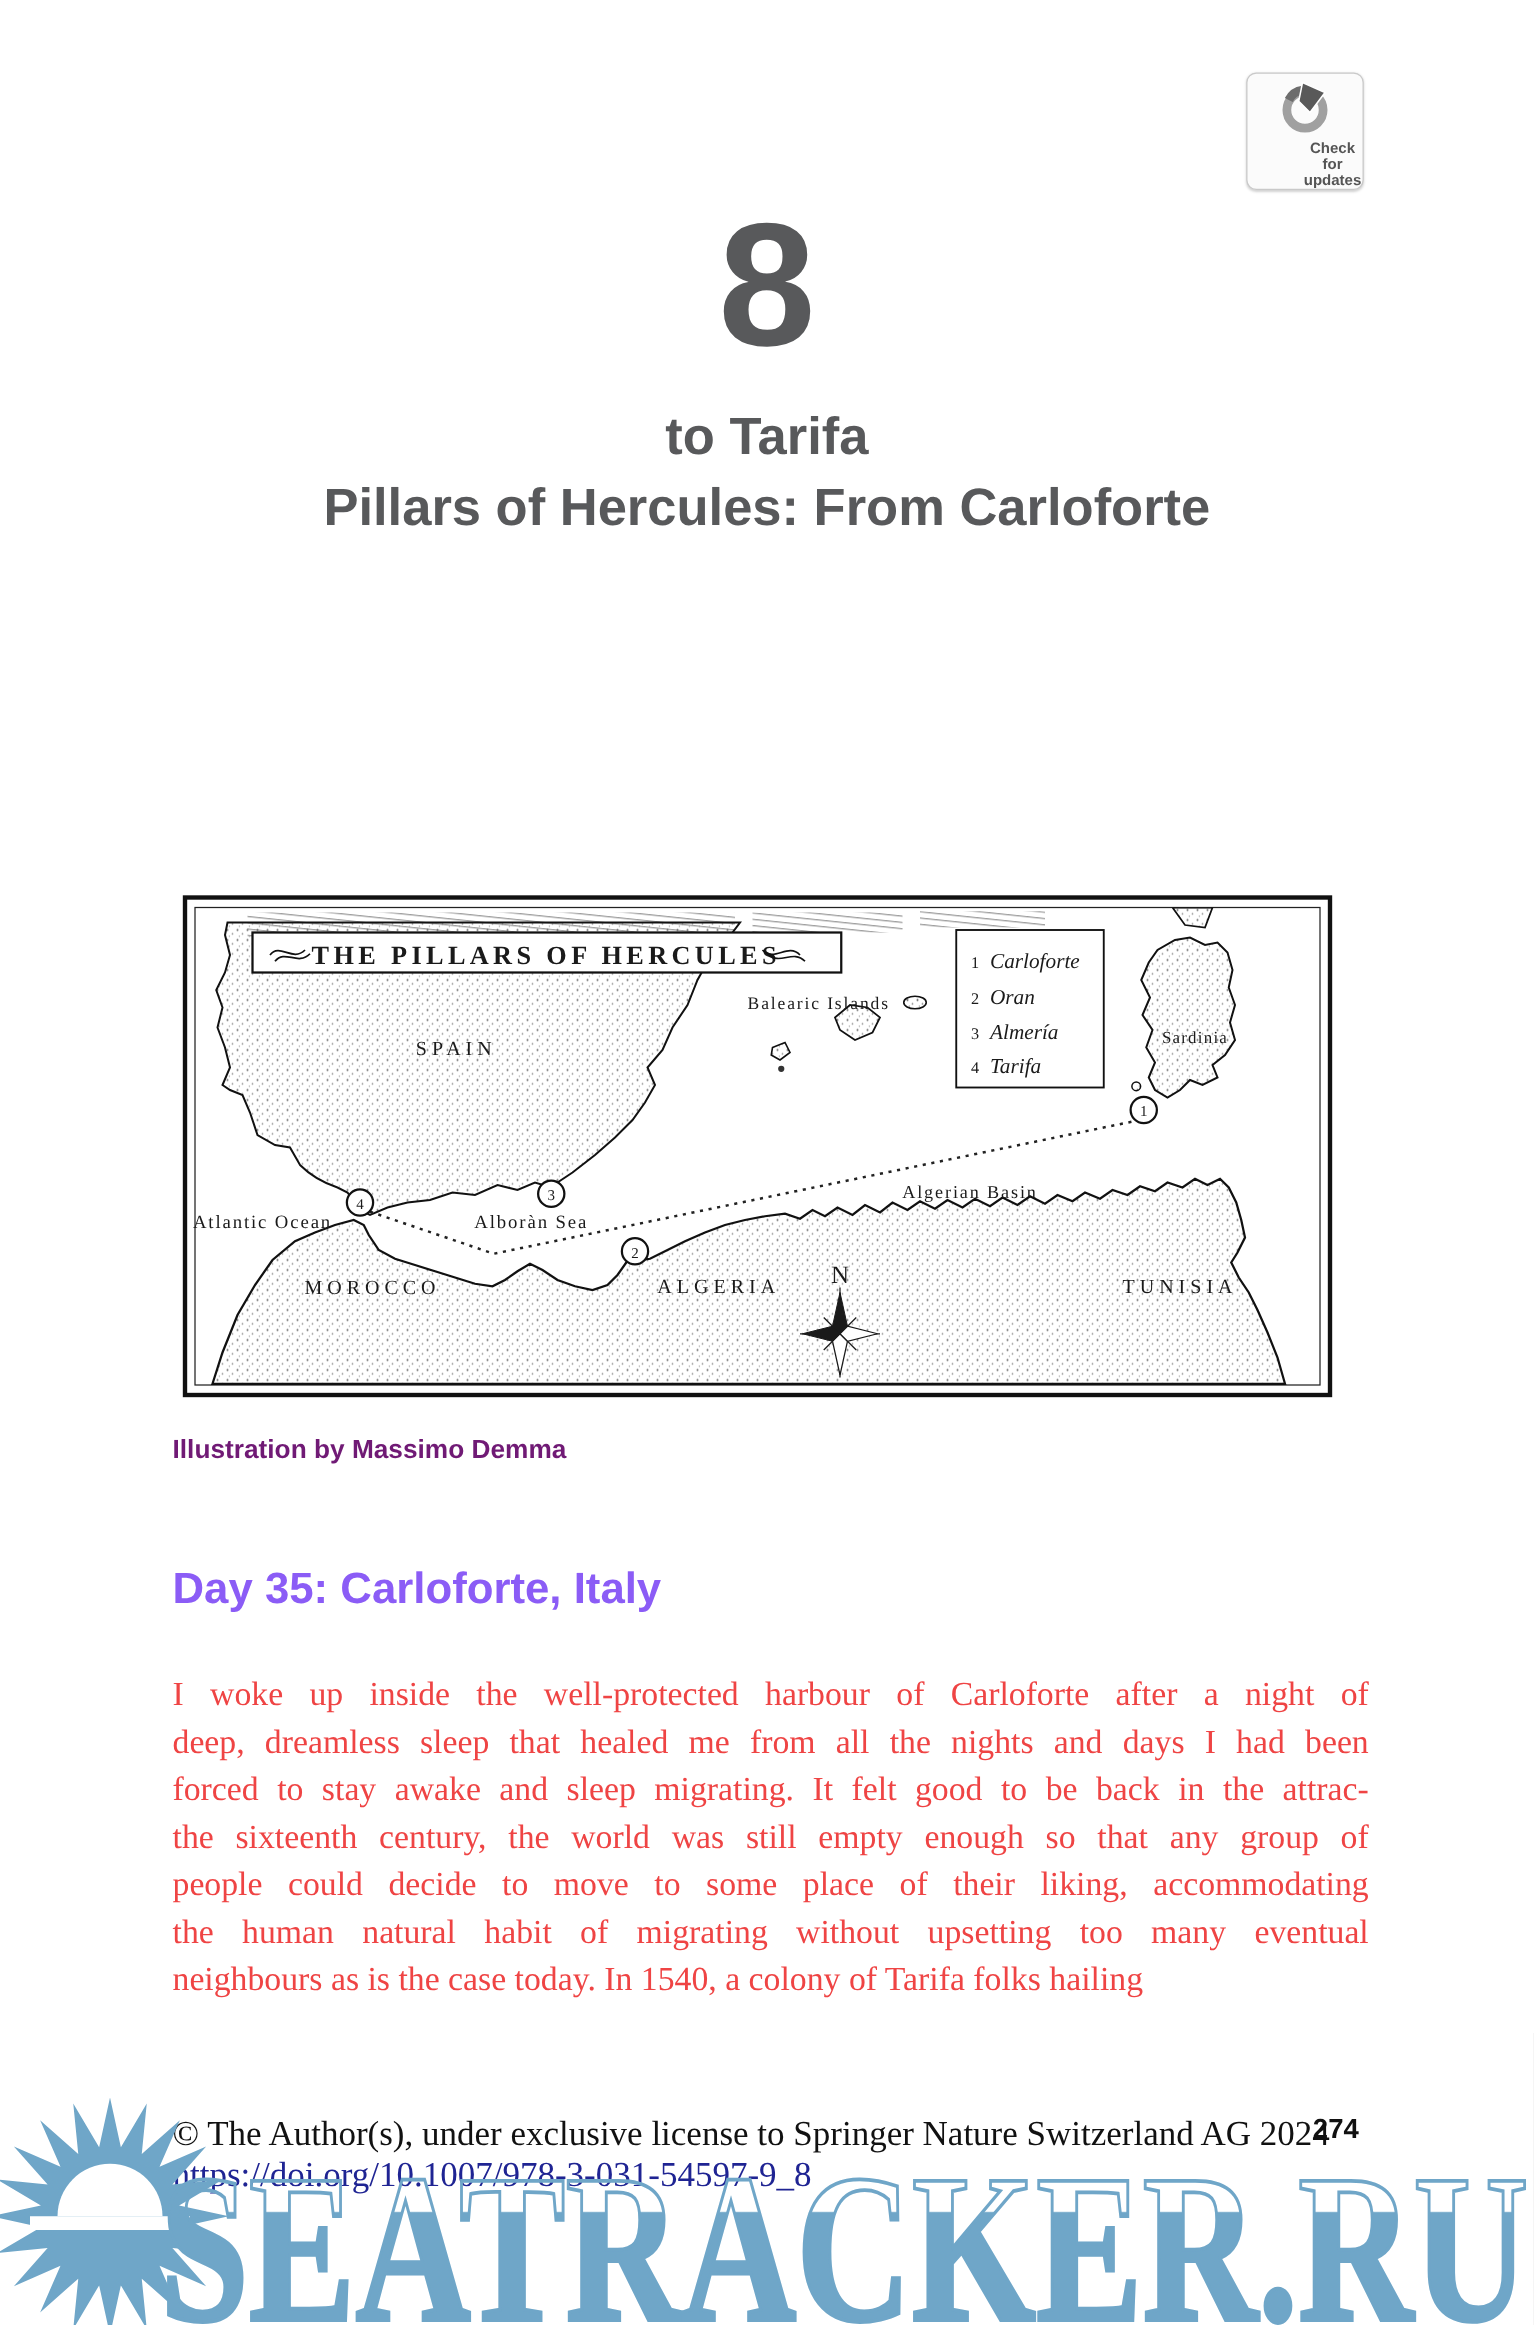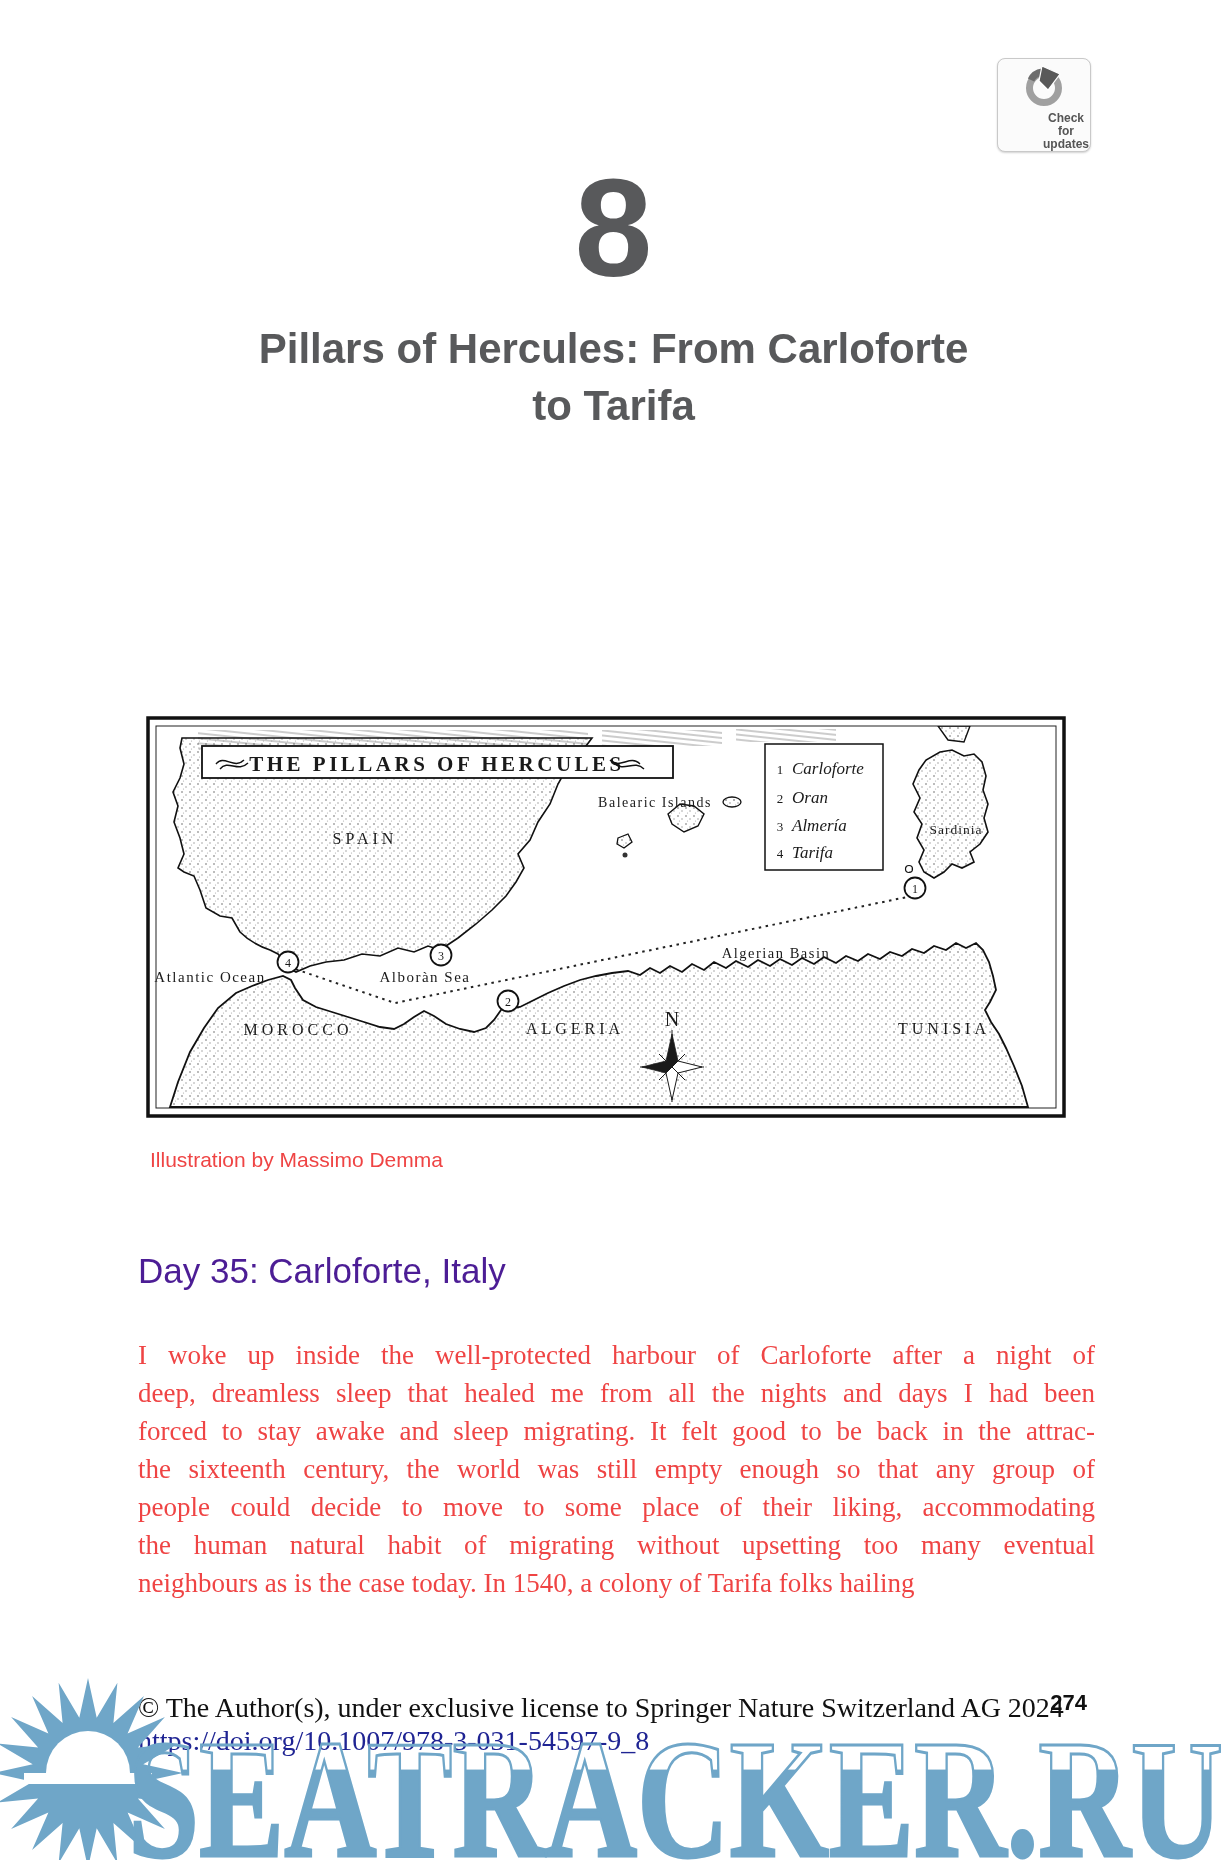--- a/index.html
+++ b/index.html
@@ -20,25 +20,25 @@
                   line-height:140px;color:#58595b;}
   .chapter-title{position:absolute;left:0;top:320px;width:100%;text-align:center;
                  font-family:"Liberation Sans",sans-serif;font-weight:700;font-size:42px;
                  line-height:57px;color:#58595b;}
 
   
   .map-wrap{position:absolute;left:140px;top:710px;width:932px;height:420px;}
   .map-wrap svg{display:block;}
   .mser{font-family:"Liberation Serif",serif;fill:#1a1a1a;}
   .fig-caption{position:absolute;left:138px;top:1148px;font-family:"Liberation Sans",sans-serif;
-               font-weight:400;font-size:21px;color:#ef4444;margin-left:12px;}
+               font-weight:700;font-size:21px;color:#701a75;}
 
   
   .section-heading{position:absolute;left:138px;top:1251px;font-family:"Liberation Sans",sans-serif;
-                   font-weight:400;font-size:35px;color:#4c1d95;}
+                   font-weight:700;font-size:35px;color:#8b5cf6;}
   .body-text{position:absolute;left:138px;top:1336px;width:957px;font-size:27px;line-height:38px;color:#ef4444;}
   .body-line{text-align:justify;text-align-last:justify;white-space:normal;}
   .body-line.last{text-align-last:left;}
 
   
   .footer{position:absolute;left:138px;top:1691px;font-size:28px;line-height:33px;color:#111;}
   .footer .doi{color:#1f2493;text-decoration:none;}
   .footer .book{font-style:italic;}
   .page-number{position:absolute;right:140px;top:1690px;font-family:"Liberation Sans",sans-serif;
                font-weight:700;font-size:22px;color:#111;}
@@ -58,22 +58,22 @@
       <path d="M 21,2 L 39,10 L 27,26 L 18,17 Z" fill="#595959" stroke="#fff" stroke-width="1.2"></path>
     </svg>
     <div class="badge-text">
       <div>Check for</div>
       <div>updates</div>
     </div>
   </div>
 
   <div class="chapter-number">8</div>
   <div class="chapter-title">
+    <div>to Tarifa</div>
     <div>Pillars of Hercules: From Carloforte</div>
-    <div>to Tarifa</div>
   </div>
 
   <div class="map-wrap">
     <svg width="932" height="420" viewBox="0 0 932 420">
       <defs>
         <pattern id="stip" width="8" height="8" patternUnits="userSpaceOnUse">
           <circle cx="2" cy="2" r="0.8" fill="#4a4a4a"></circle>
           <circle cx="6" cy="5" r="0.7" fill="#7a7a7a"></circle>
           <circle cx="3.5" cy="7" r="0.6" fill="#9a9a9a"></circle>
         </pattern>

